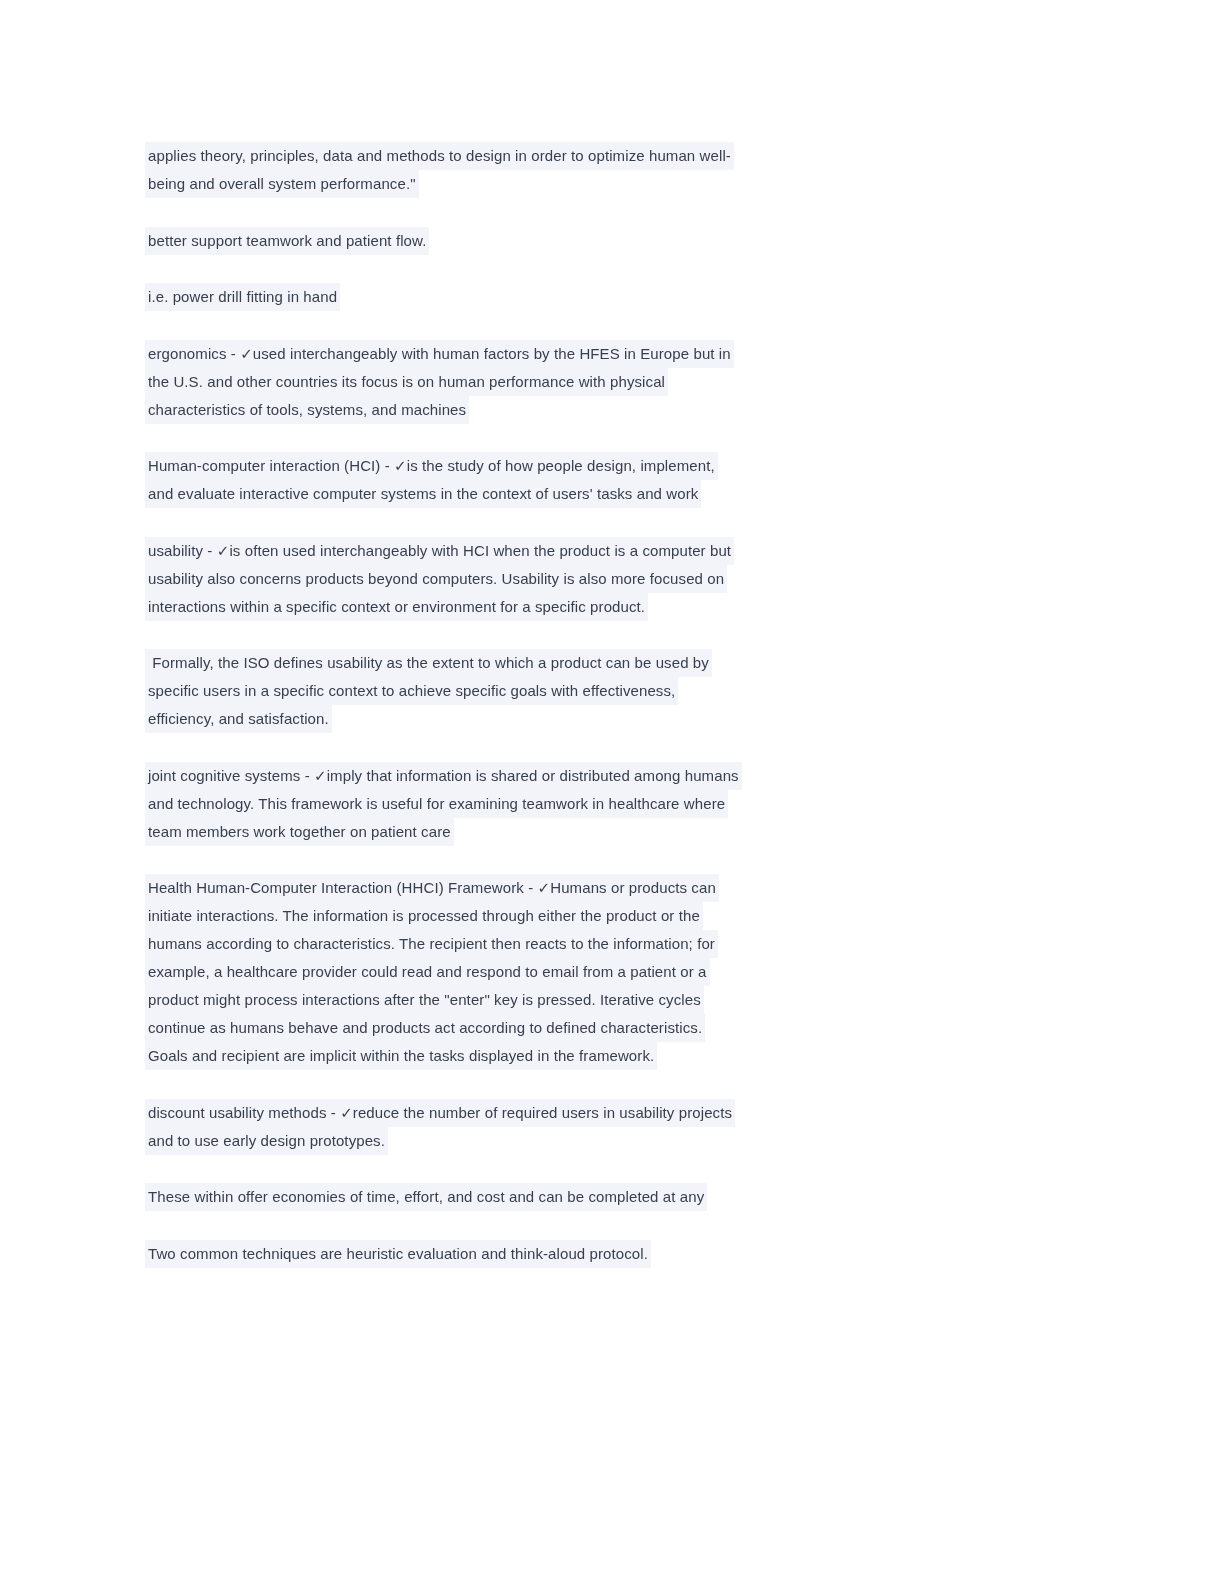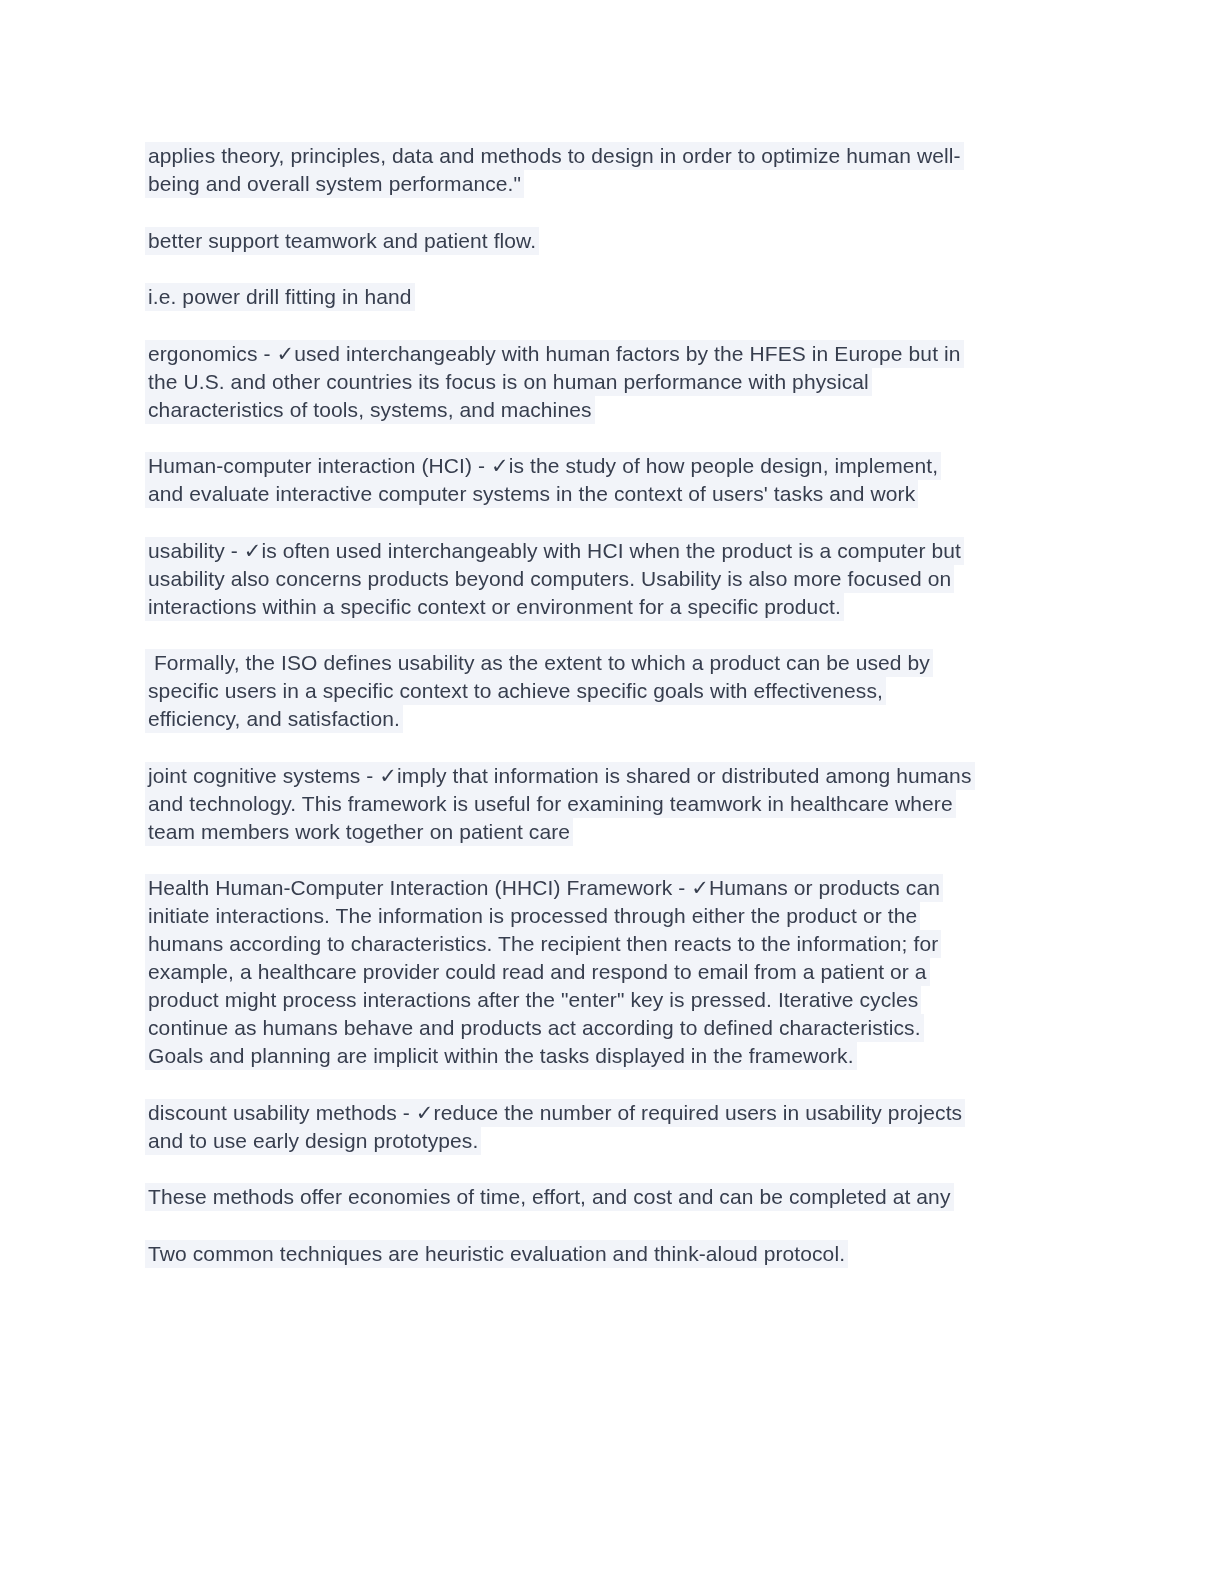--- a/index.html
+++ b/index.html
@@ -29,21 +29,21 @@
     margin: 0 0 28.5px 0;
   }
   .paragraph:last-child {
     margin-bottom: 16px;
   }
   .line {
     width: fit-content;
     max-width: 100%;
     background: var(--highlight, #f2f4f9);
     color: var(--text-color, #373e4e);
-    font-size: 21px;
+    font-size: 15px;
     line-height: 28px;
     letter-spacing: 0.1px;
     white-space: pre;
     padding: 0 3px;
   }
 </style>
 </head>
 <body>
 
 <div class="page">
@@ -82,26 +82,26 @@
         <div class="line">and technology. This framework is useful for examining teamwork in healthcare where</div>
         <div class="line">team members work together on patient care</div>
       </div>
       <div class="paragraph">
         <div class="line">Health Human-Computer Interaction (HHCI) Framework - ✓Humans or products can</div>
         <div class="line">initiate interactions. The information is processed through either the product or the</div>
         <div class="line">humans according to characteristics. The recipient then reacts to the information; for</div>
         <div class="line">example, a healthcare provider could read and respond to email from a patient or a</div>
         <div class="line">product might process interactions after the "enter" key is pressed. Iterative cycles</div>
         <div class="line">continue as humans behave and products act according to defined characteristics.</div>
-        <div class="line">Goals and planning are implicit within the tasks displayed in the framework.</div>
+        <div class="line">Goals and recipient are implicit within the tasks displayed in the framework.</div>
       </div>
       <div class="paragraph">
         <div class="line">discount usability methods - ✓reduce the number of required users in usability projects</div>
         <div class="line">and to use early design prototypes.</div>
       </div>
       <div class="paragraph">
-        <div class="line">These methods offer economies of time, effort, and cost and can be completed at any</div>
+        <div class="line">These within offer economies of time, effort, and cost and can be completed at any</div>
       </div>
       <div class="paragraph">
         <div class="line">Two common techniques are heuristic evaluation and think-aloud protocol.</div>
       </div>
     </div>
 </div>
 
 </body></html>

